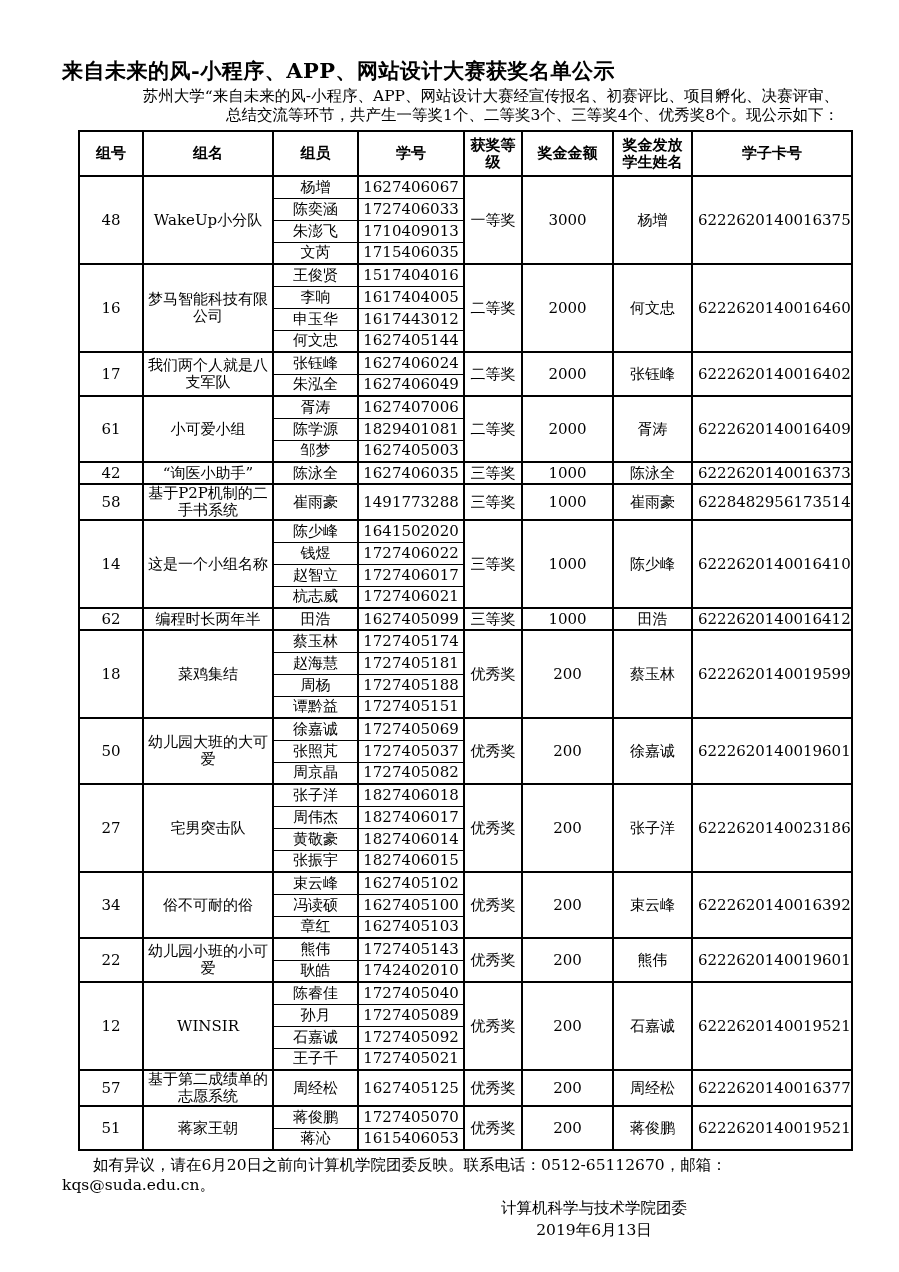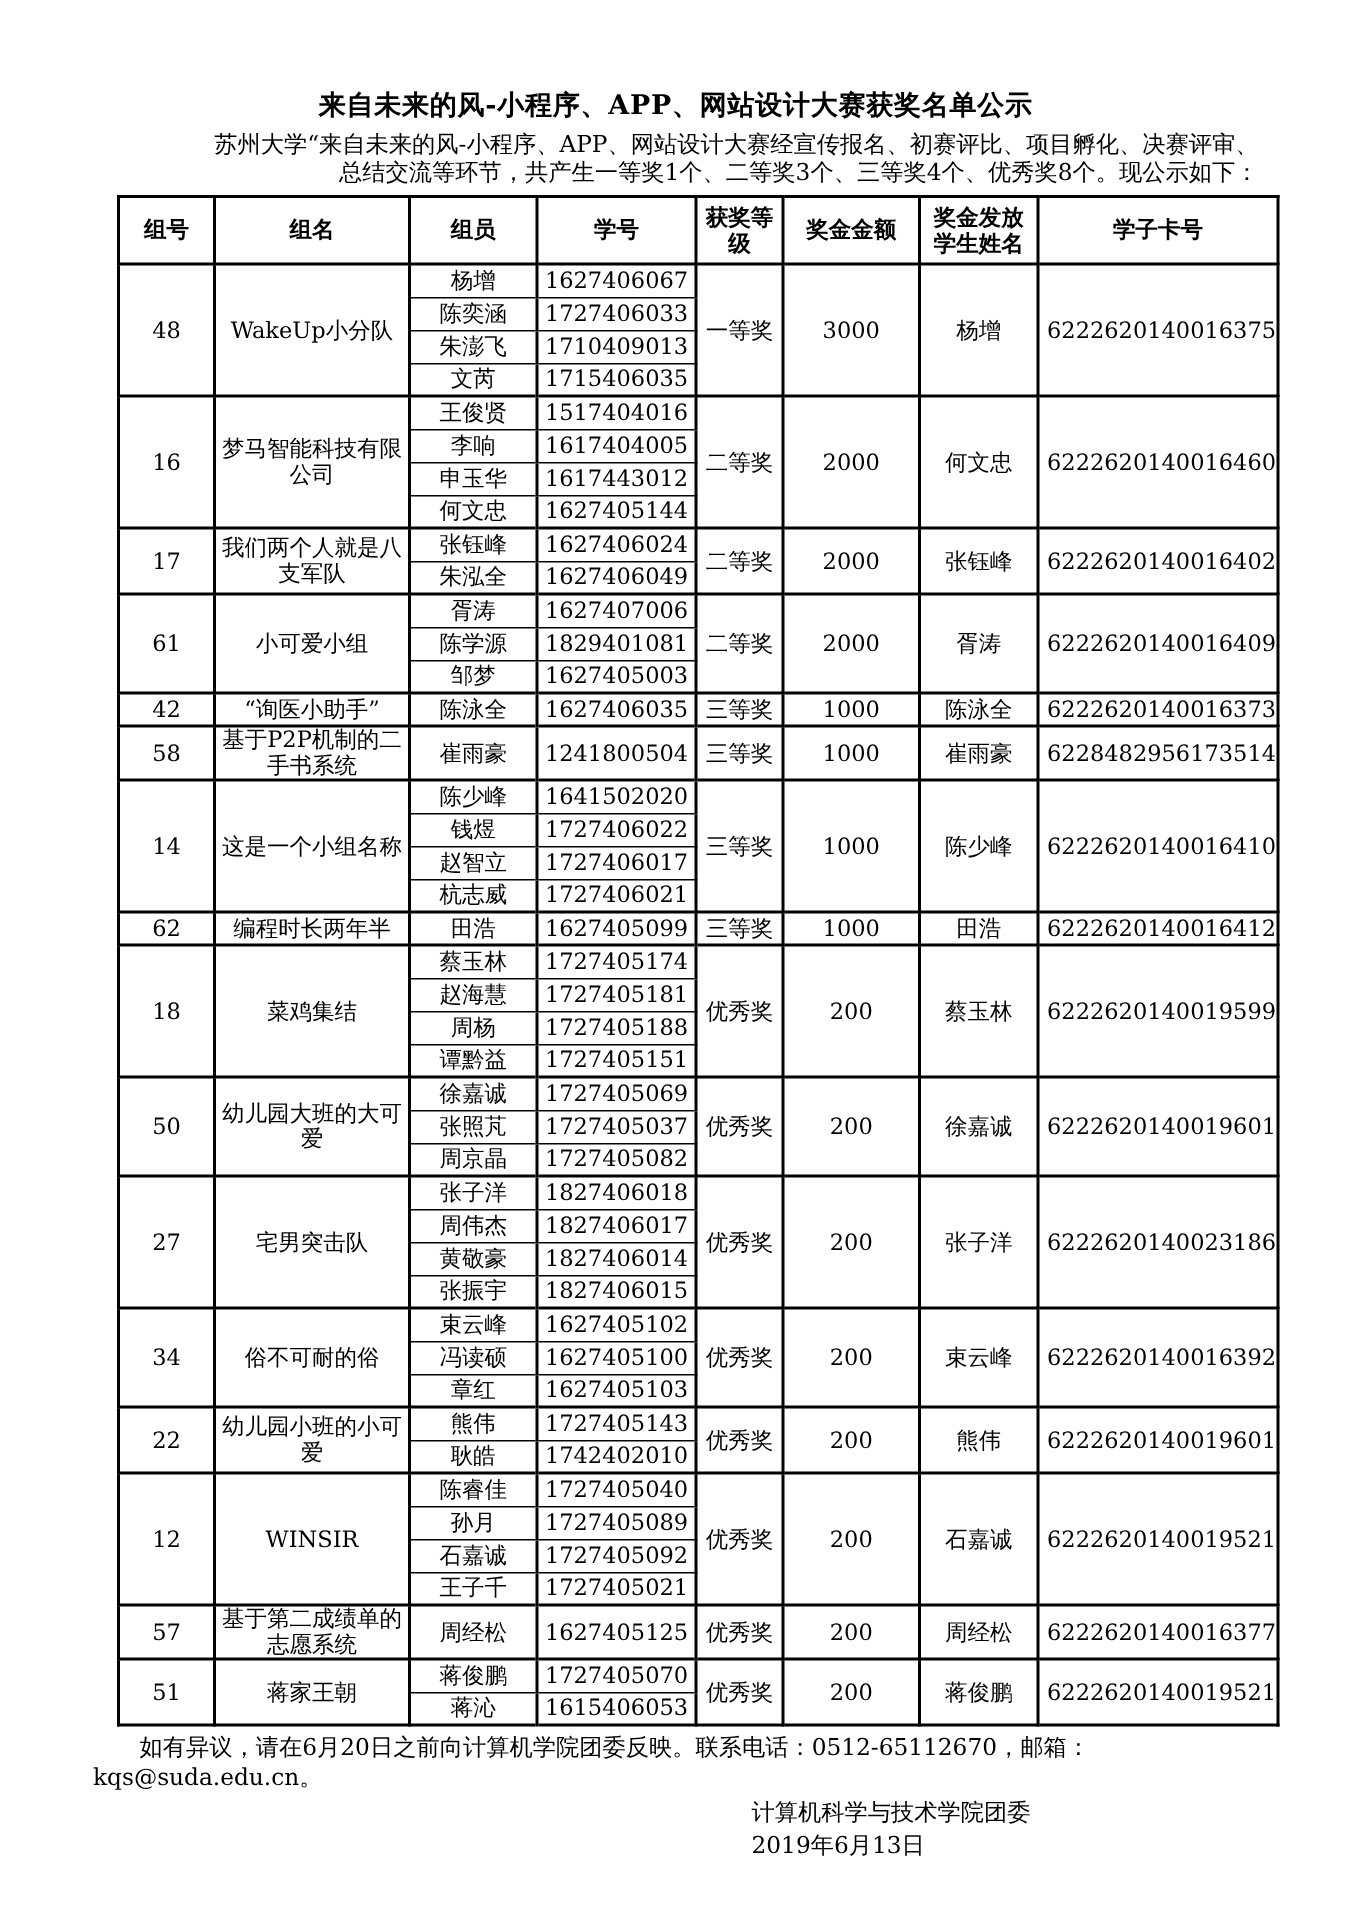--- a/index.html
+++ b/index.html
@@ -11,22 +11,22 @@
   }
   .page {
     position: relative;
     width: 899px; height: 1272px;
     background: #ffffff;
     overflow: hidden;
   }
   .content { padding: 58px 60px 0 62px; }
 
   .doc-title {
-    text-align: center;
-    font-size: 18px;
+    text-align: left;
+    font-size: 21px;
     font-weight: bold;
     line-height: 26px;
     letter-spacing: 0.5px;
   }
 
   .intro { margin-top: 3px; font-size: 15.5px; line-height: 19px; text-align: right; }
   .indent { text-indent: 2em; }
 
   table.awards {
     margin-top: 5px;
@@ -62,20 +62,21 @@
   .col-award  { width: 58px; }
   .col-amount { width: 91px; }
   .col-payee  { width: 79px; }
   .col-card   { width: 160px; }
 
   .note { margin-top: 5px; font-size: 15.5px; line-height: 19.5px; }
 
   .sig-block {
     width: fit-content;
     margin: 2px 152px 0 auto;
+    text-align: center;
     font-size: 15.5px;
     line-height: 22px;
   }
 </style>
 </head>
 <body>
 
 <div class="page">
   <div class="content">
 
@@ -194,21 +195,21 @@
             <td class="member-cell col-id">1627406035</td>
             <td class="col-award">三等奖</td>
             <td class="col-amount">1000</td>
             <td class="col-payee">陈泳全</td>
             <td class="col-card">6222620140016373019</td>
           </tr>
           <tr class="group-start">
             <td class="col-no">58</td>
             <td class="col-name">基于P2P机制的二手书系统</td>
             <td class="member-cell col-member">崔雨豪</td>
-            <td class="member-cell col-id">1241800504</td>
+            <td class="member-cell col-id">1491773288</td>
             <td class="col-award">三等奖</td>
             <td class="col-amount">1000</td>
             <td class="col-payee">崔雨豪</td>
             <td class="col-card">6228482956173514069</td>
           </tr>
           <tr class="group-start">
             <td rowspan="4" class="col-no">14</td>
             <td rowspan="4" class="col-name">这是一个小组名称</td>
             <td class="member-cell col-member">陈少峰</td>
             <td class="member-cell col-id">1641502020</td>

